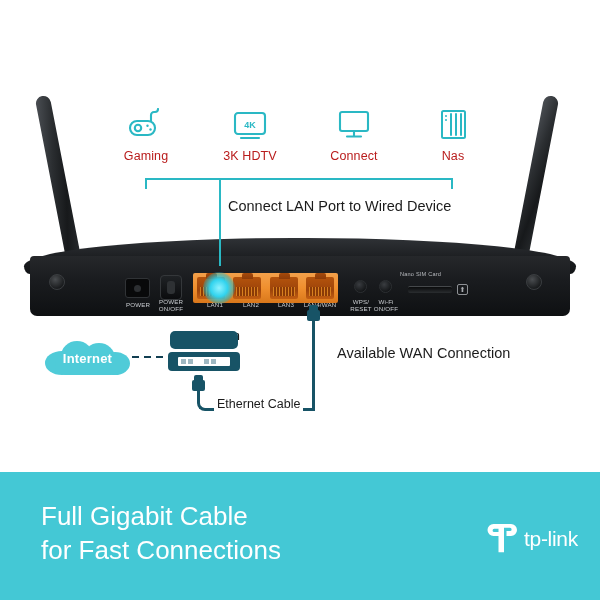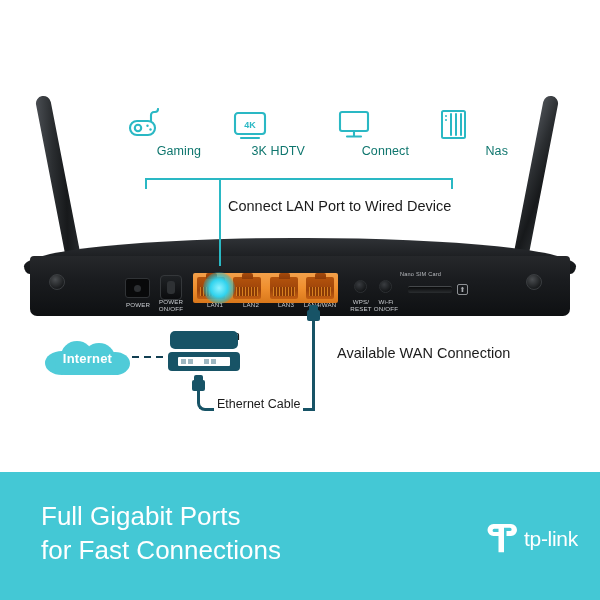--- a/index.html
+++ b/index.html
@@ -13,25 +13,25 @@
     position: relative;
     width: 600px; height: 600px;
     background: #ffffff;
   }
 
   
   .icon-row { position: absolute; left: 0; top: 108px; width: 600px; height: 62px; }
   .dev { position: absolute; width: 110px; text-align: center; }
   .dev .glyph { height: 36px; display: flex; justify-content: center; }
   .dev .lbl {
+    margin-top: 5px;
     font-size: 12.5px;
-    color: #0f766e;
+    color: #b91c1c;
     letter-spacing: .1px;
     white-space: nowrap;
-    text-align: right;
   }
   #dev-gaming   { left: 91px; }
   #dev-hdtv     { left: 195px; }
   #dev-computer { left: 299px; }
   #dev-nas      { left: 398px; }
 
   
   .bracket { position: absolute; }
   #bracket-h {
     left: 145px; top: 178px; width: 308px; height: 11px;
@@ -394,21 +394,21 @@
     <div id="cable-wan"></div>
     <div class="plug" style="left:307px; top:0px;">
       <div class="head"></div>
         <div class="body"></div>
     </div>
     <div id="wan-label">Available WAN Connection</div>
   </div>
 
   <div id="banner">
     <div id="banner-text">
-      <div>Full Gigabit Ports</div>
+      <div>Full Gigabit Cable</div>
       <div>for Fast Connections</div>
     </div>
     <div id="brand">
       <svg id="brand-mark" viewBox="0 0 30 34">
         <path d="M13.5 2 H24 a6 6 0 0 1 0 12 h-4.5 v-5 H23 a1.6 1.6 0 0 0 0-3.2 h-6 v24.5 h-5.5 V14 H6.5 a6 6 0 0 1 0-12 h7 z M11.5 6.8 H7.2 a1.6 1.6 0 0 0 0 3.2 h4.3 z" fill="#ffffff"></path>
       </svg>
       <div id="brand-name">tp-link</div>
     </div>
   </div>
 

